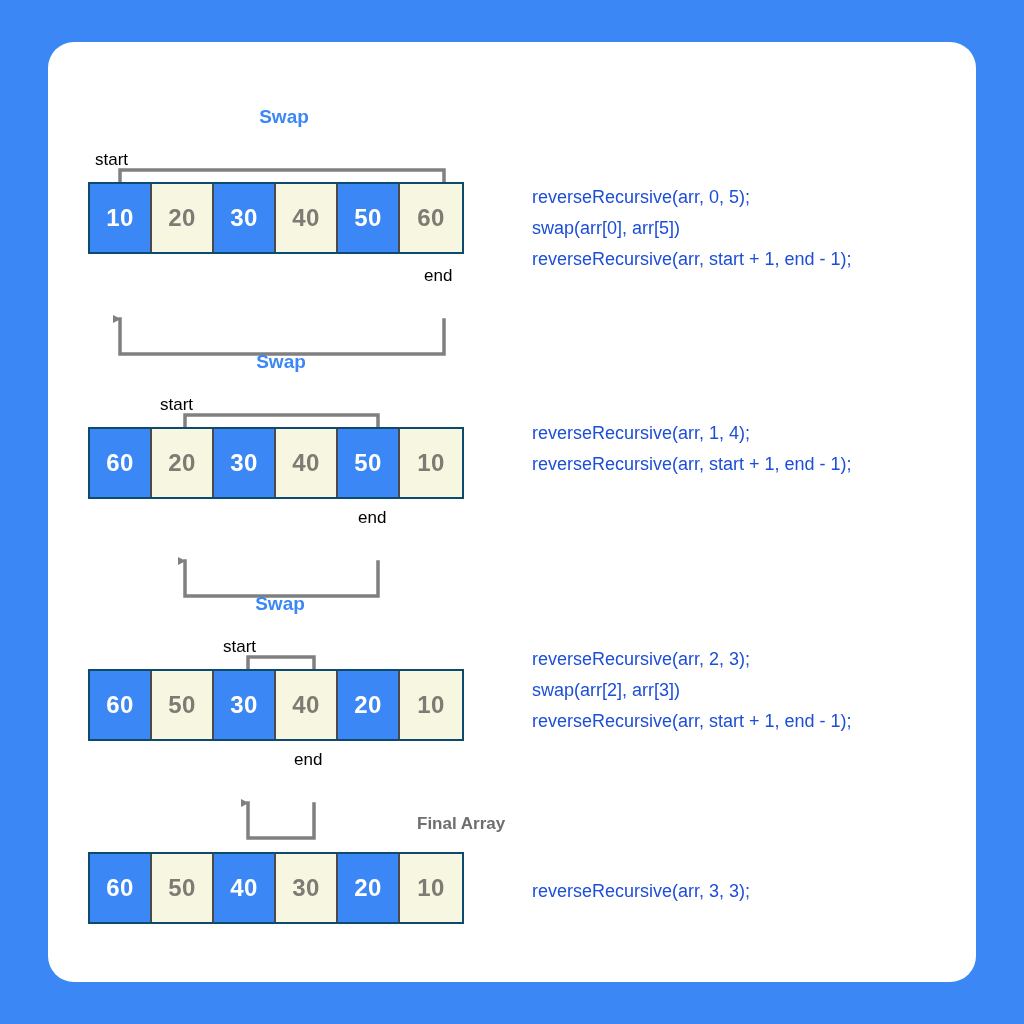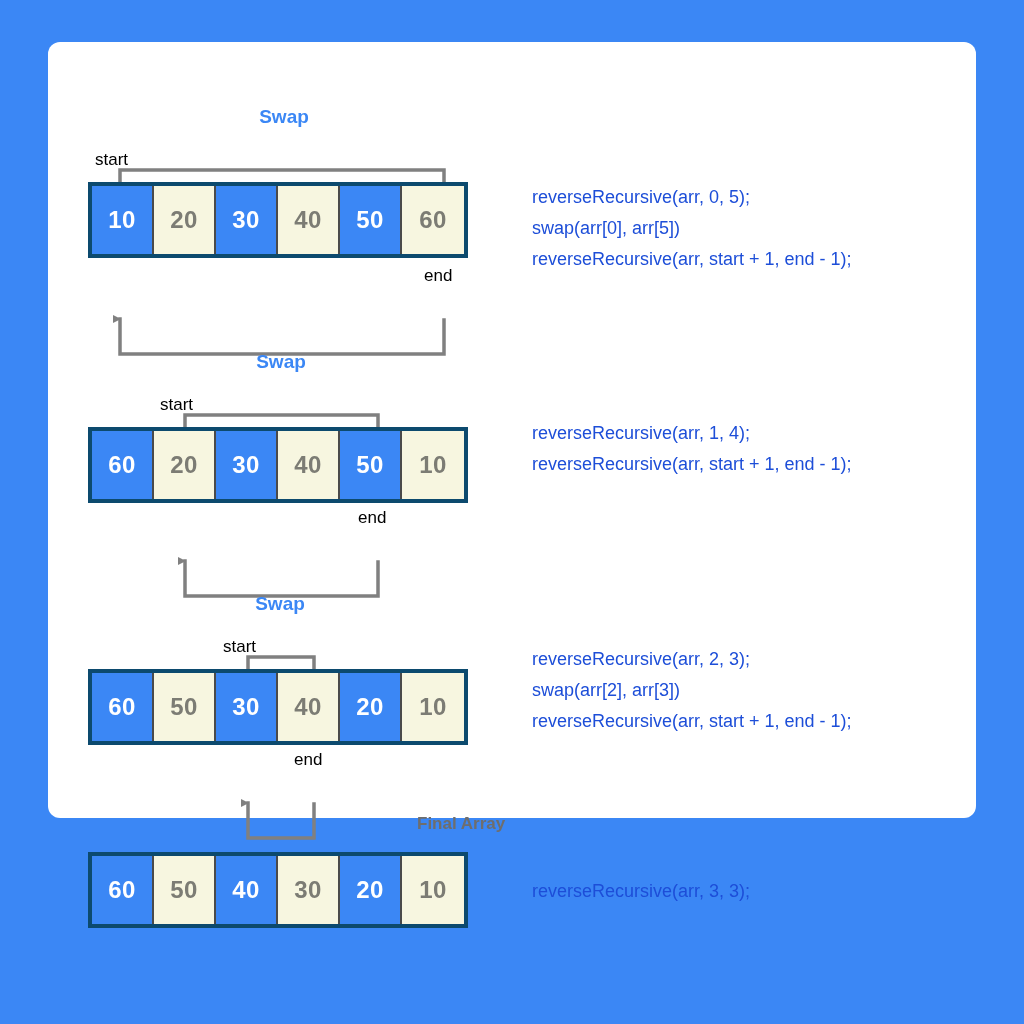--- a/index.html
+++ b/index.html
@@ -11,37 +11,37 @@
     height: 1024px;
     background: #3b87f5;
     font-family: "Liberation Sans", sans-serif;
     overflow: hidden;
   }
   #card {
     position: absolute;
     left: 48px;
     top: 42px;
     width: 928px;
-    height: 776px;
+    height: 940px;
     background: #ffffff;
-    border-radius: 12px;
+    border-radius: 26px;
   }
   .stage {
     position: absolute;
     left: 0;
     top: 0;
     width: 100%;
     height: 100%;
   }
 
   
   .array {
     position: absolute;
     display: flex;
-    border: 4px solid #0c4a6e;
+    border: 2px solid #0c4a6e;
     box-sizing: content-box;
   }
   .cell {
     width: 62px;
     height: 68px;
     display: flex;
     align-items: center;
     justify-content: center;
     font-size: 24px;
     font-weight: bold;

